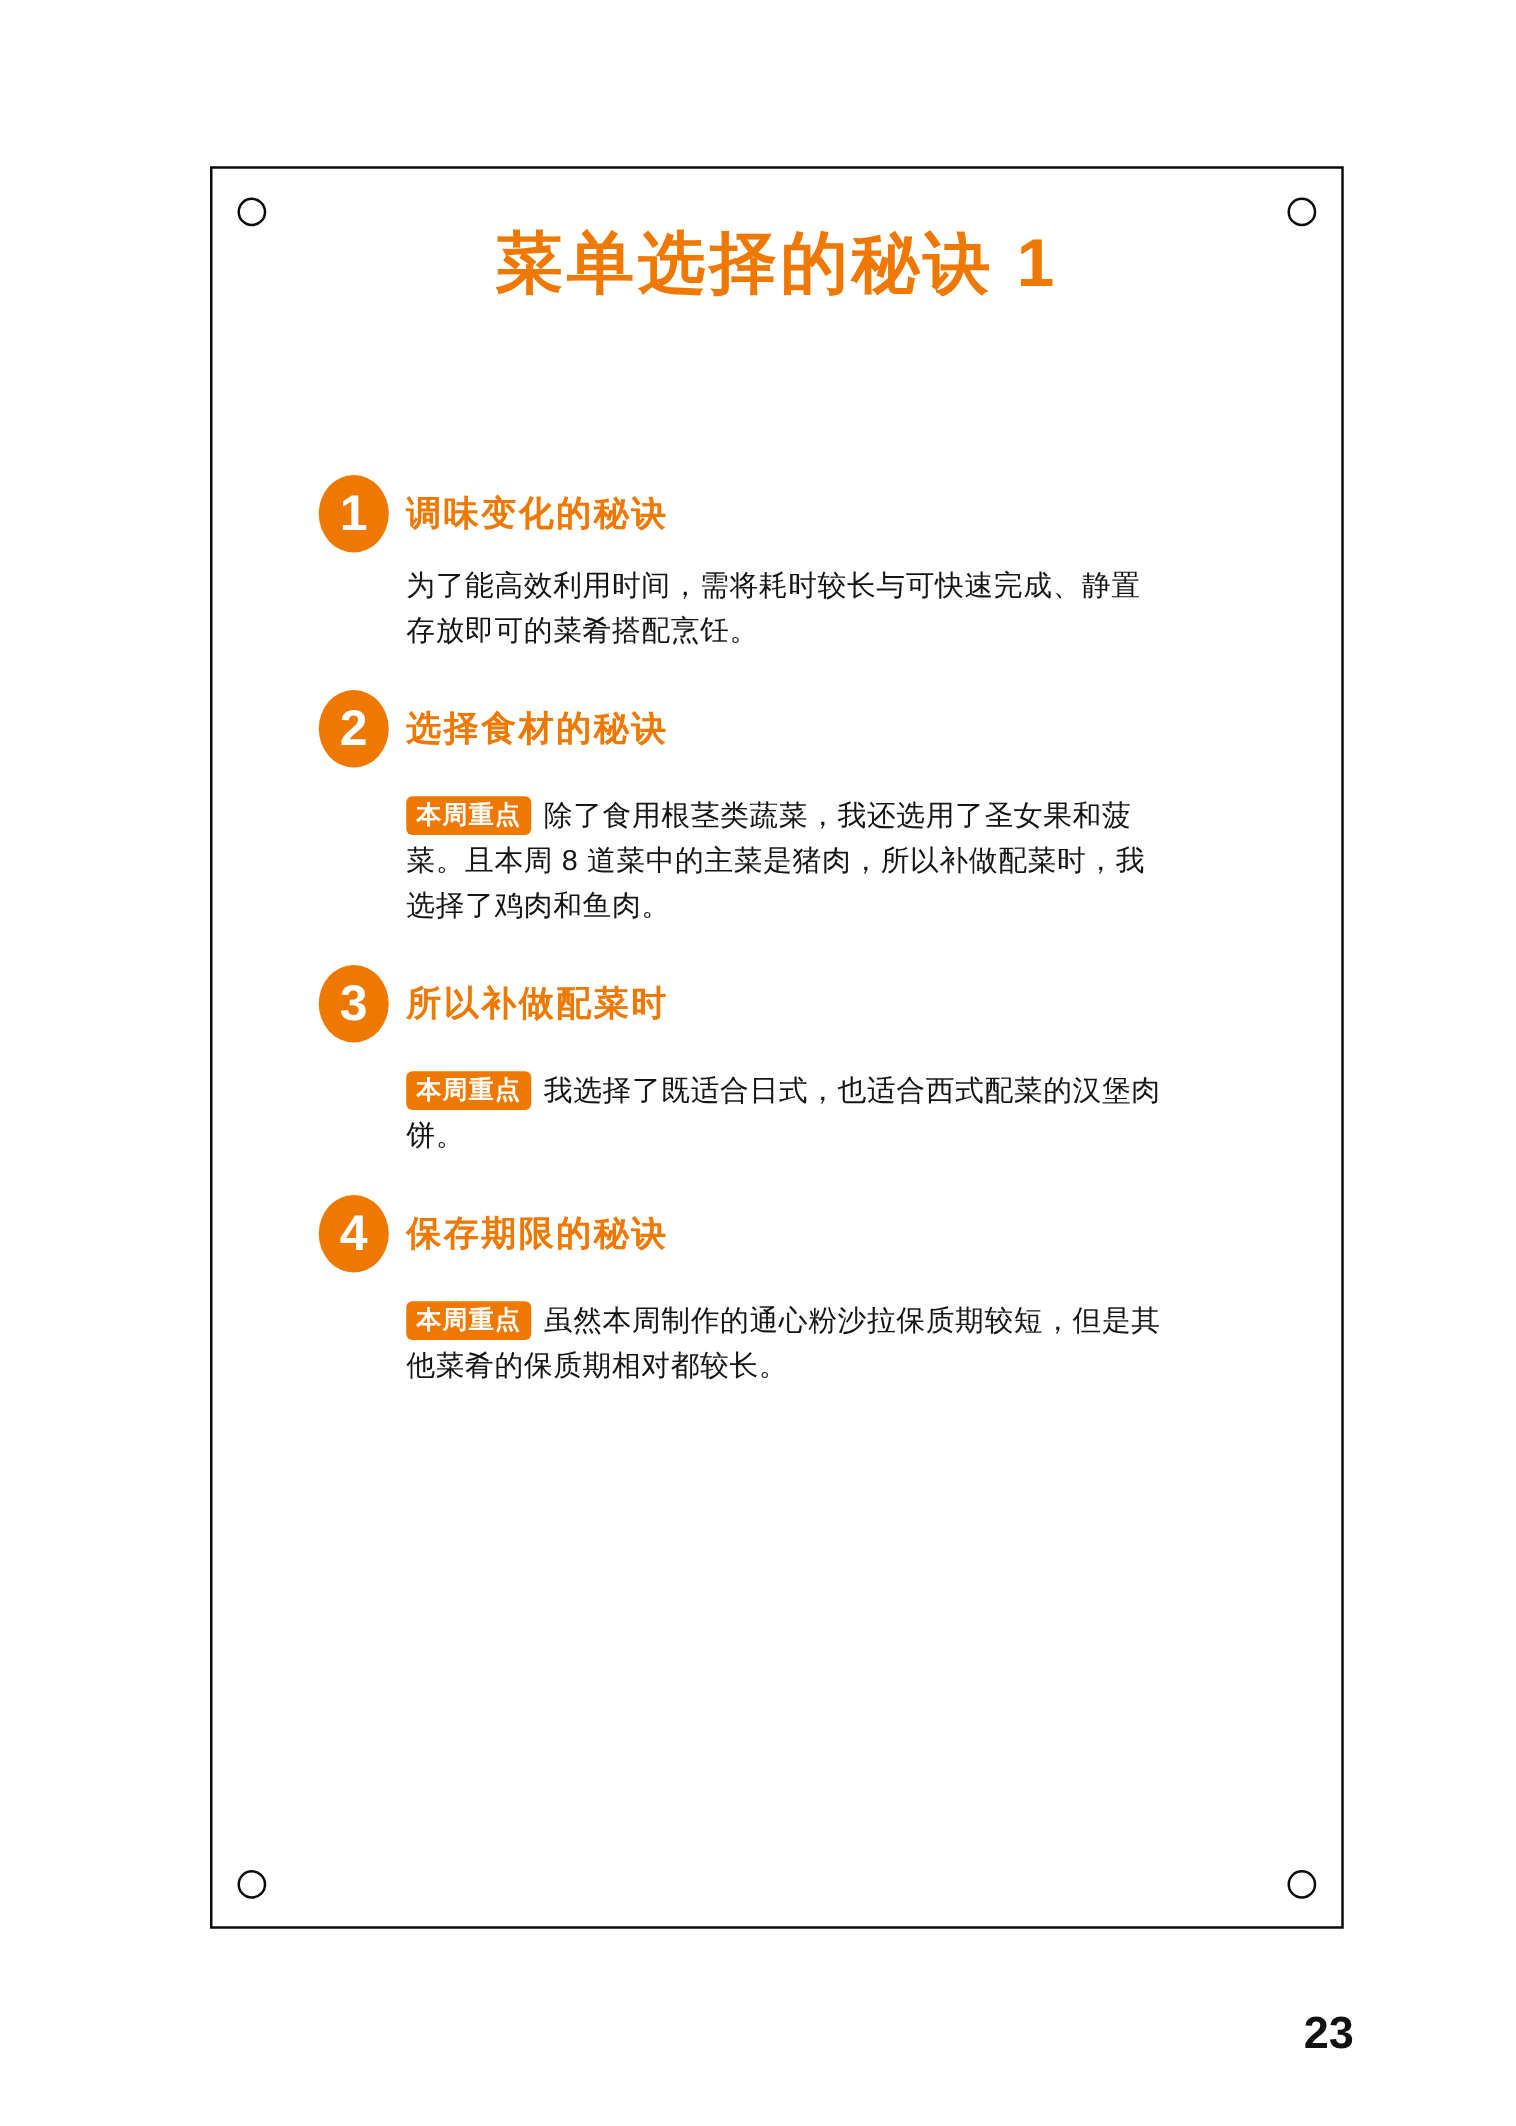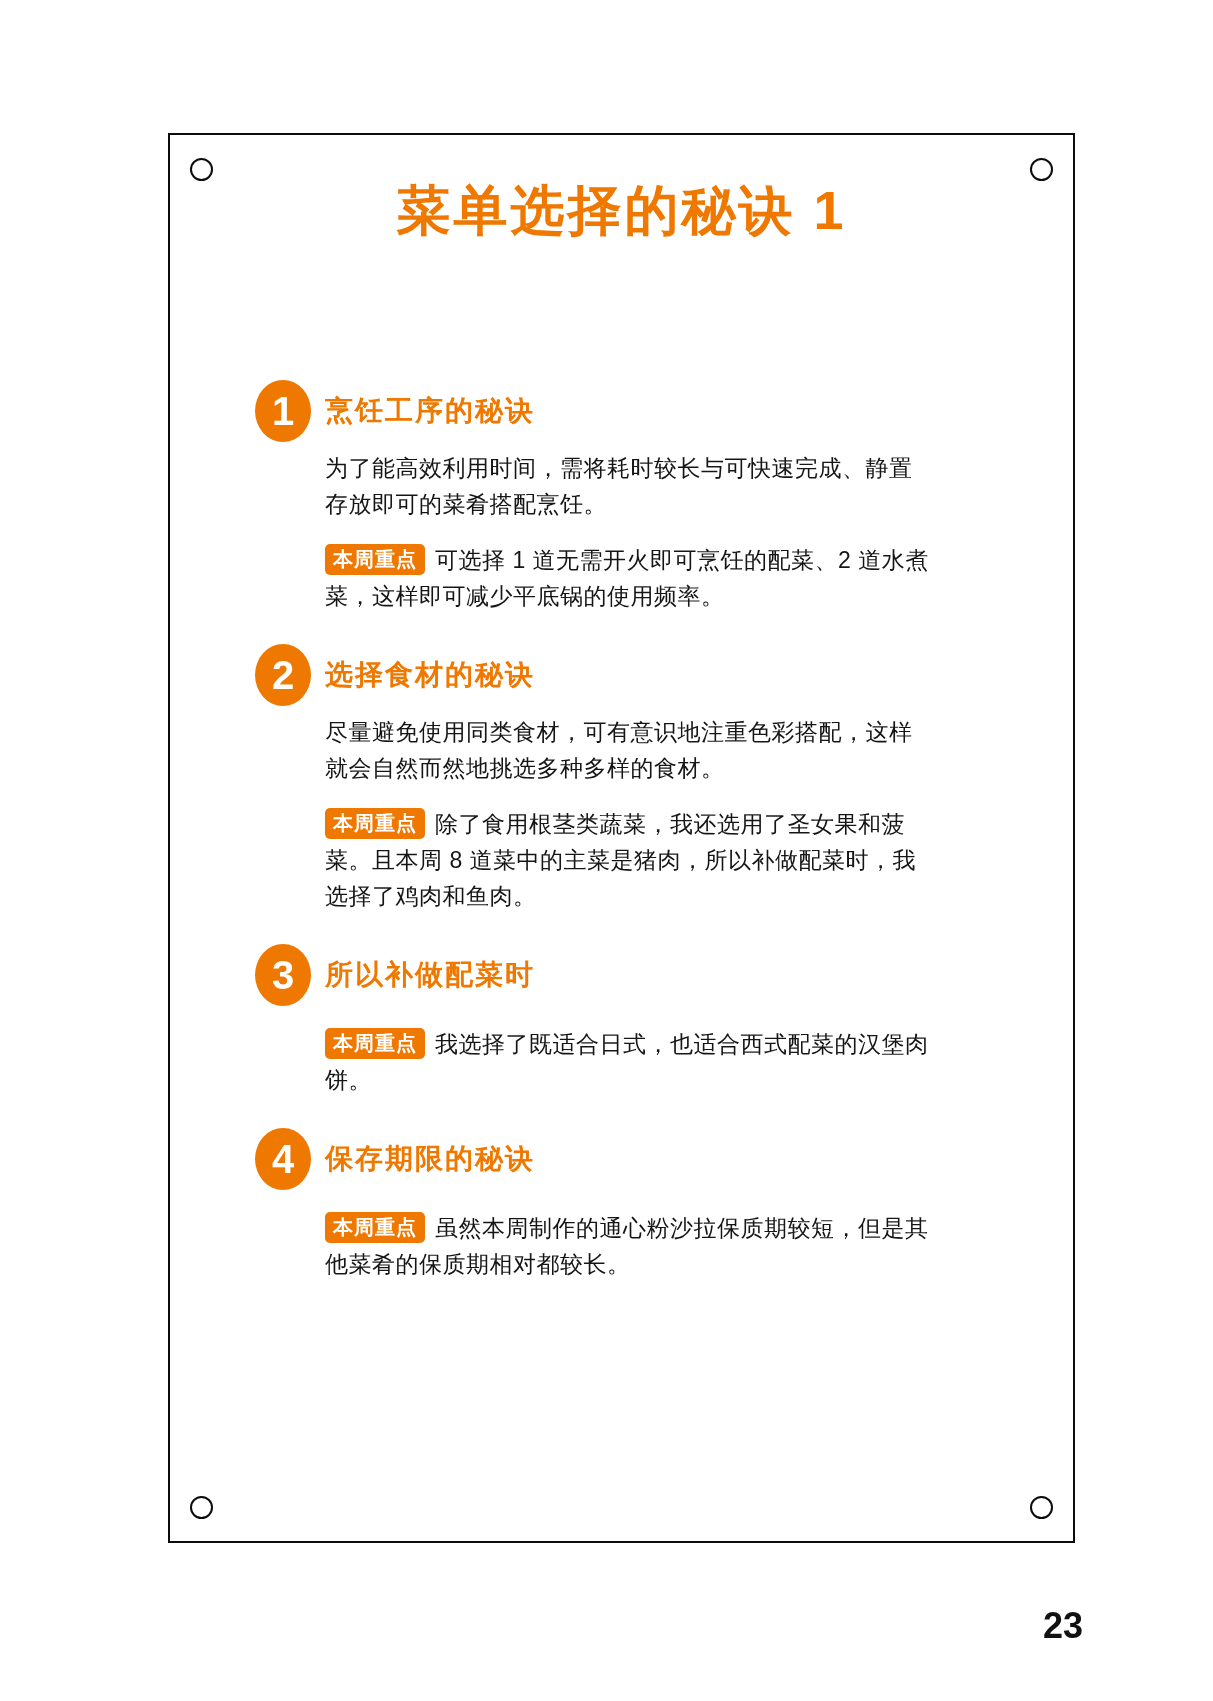--- a/index.html
+++ b/index.html
@@ -146,32 +146,30 @@
   <span class="reg-circle reg-bl"></span>
   <span class="reg-circle reg-br"></span>
 
   <h1 class="page-title">菜单选择的秘诀 1</h1>
 
   <div class="sections">
 
     <section class="section">
       <div class="sec-head">
         <span class="num-badge">1</span>
-        <h2 class="sec-heading">烹饪工序的秘诀</h2>
+        <h2 class="sec-heading">调味变化的秘诀</h2>
       </div>
       <p class="sec-body">为了能高效利用时间，需将耗时较长与可快速完成、静置存放即可的菜肴搭配烹饪。</p>
-      <p class="focus"><span class="focus-tag">本周重点</span><span>可选择 1 道无需开火即可烹饪的配菜、2 道水煮菜，这样即可减少平底锅的使用频率。</span></p>
     </section>
 
     <section class="section">
       <div class="sec-head">
         <span class="num-badge">2</span>
         <h2 class="sec-heading">选择食材的秘诀</h2>
       </div>
-      <p class="sec-body">尽量避免使用同类食材，可有意识地注重色彩搭配，这样就会自然而然地挑选多种多样的食材。</p>
       <p class="focus"><span class="focus-tag">本周重点</span><span>除了食用根茎类蔬菜，我还选用了圣女果和菠菜。且本周 8 道菜中的主菜是猪肉，所以补做配菜时，我选择了鸡肉和鱼肉。</span></p>
     </section>
 
     <section class="section">
       <div class="sec-head">
         <span class="num-badge">3</span>
         <h2 class="sec-heading">所以补做配菜时</h2>
       </div>
       <p class="focus"><span class="focus-tag">本周重点</span><span>我选择了既适合日式，也适合西式配菜的汉堡肉饼。</span></p>
     </section>

